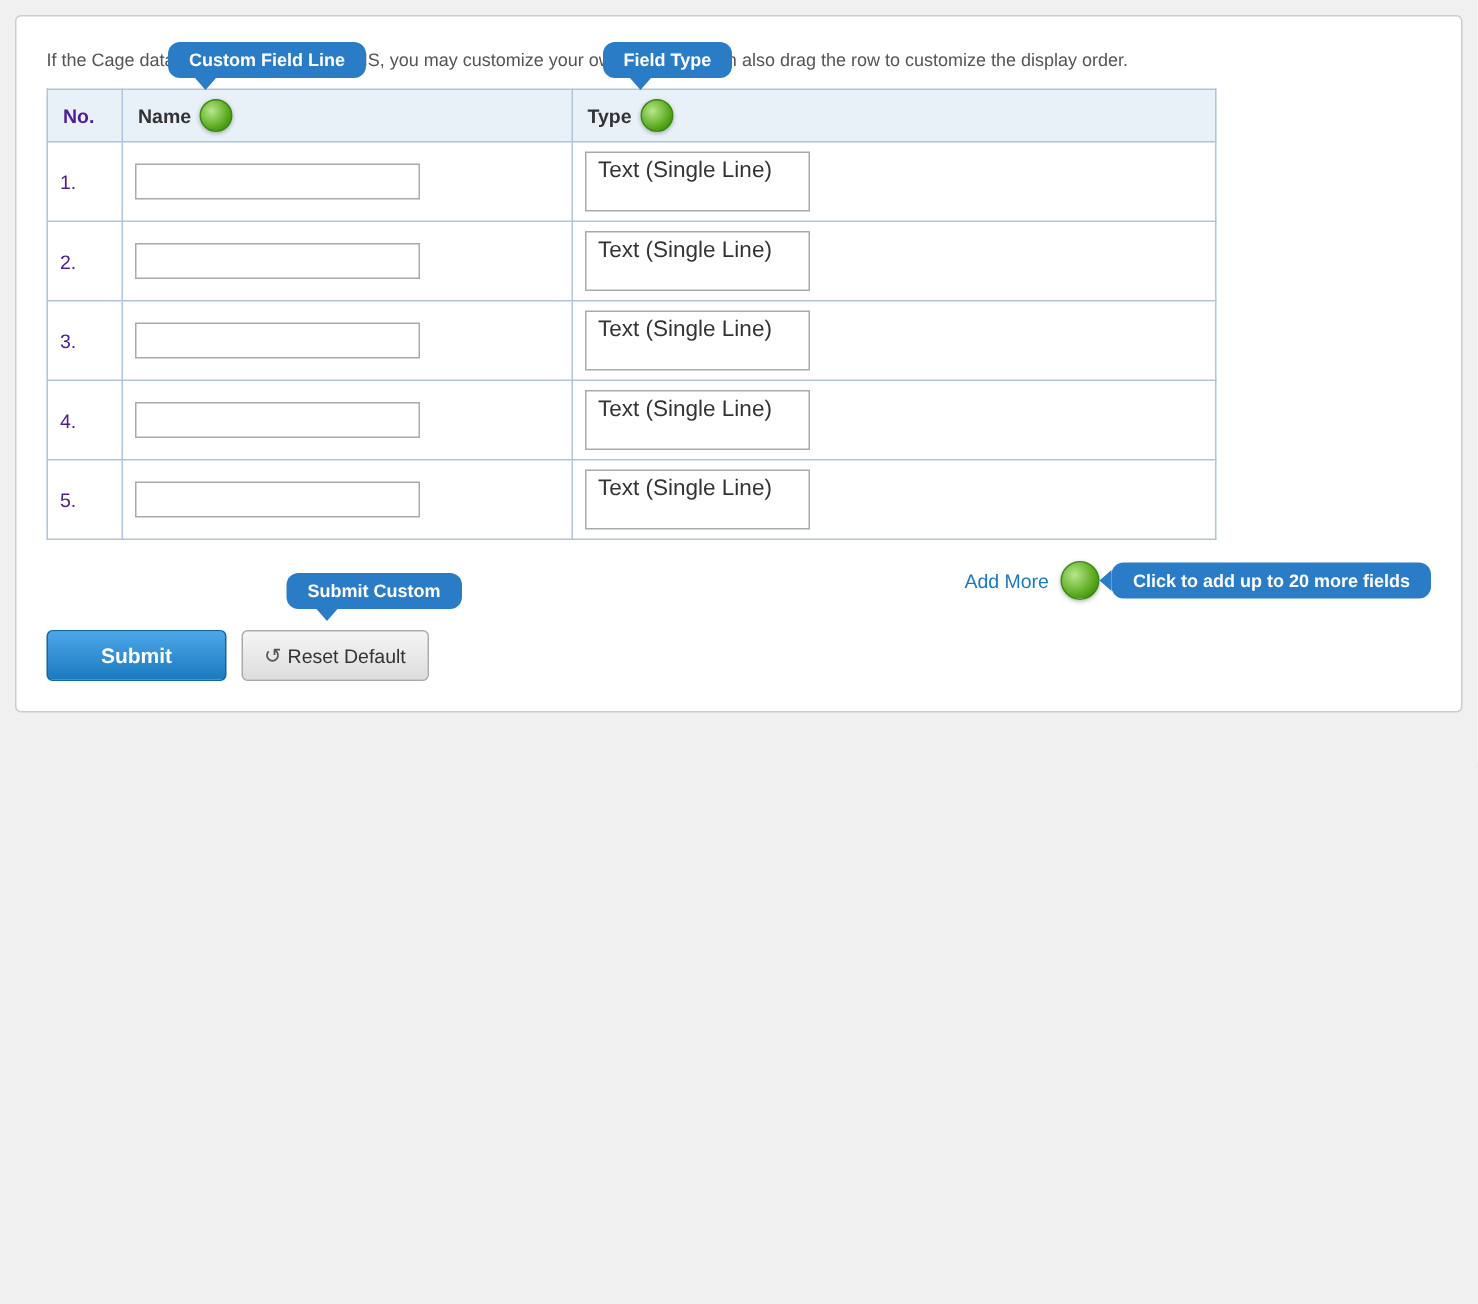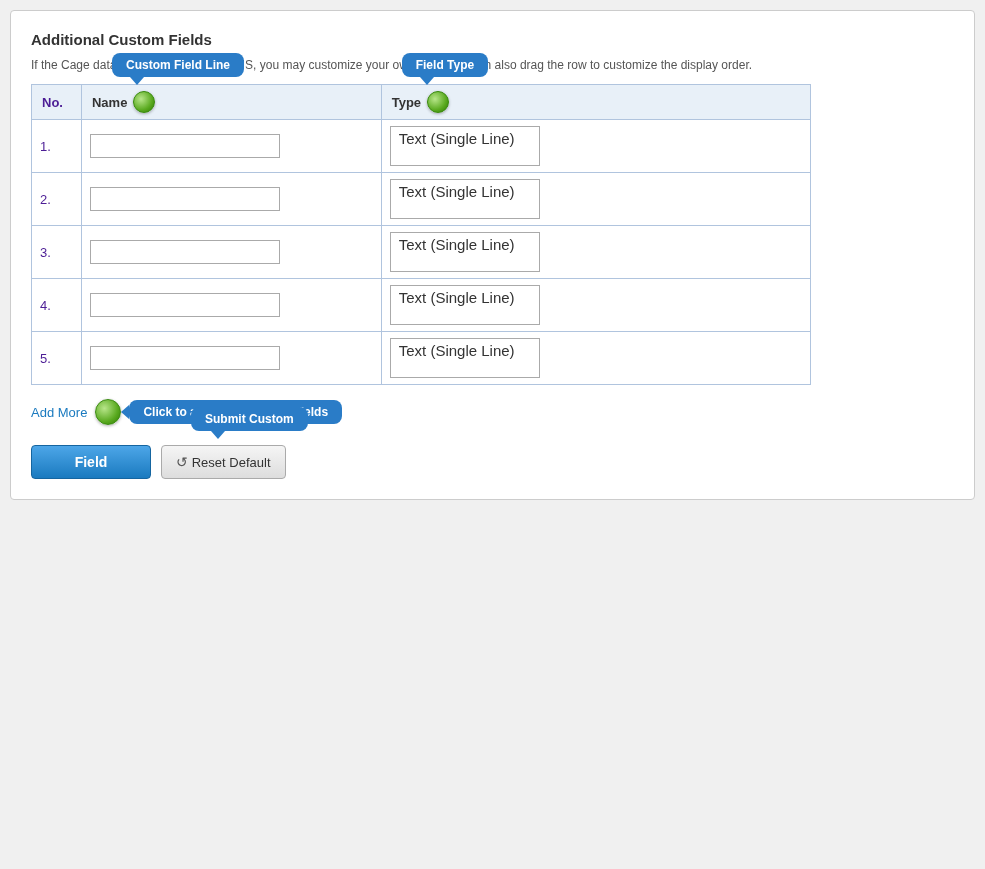--- a/index.html
+++ b/index.html
@@ -75,20 +75,21 @@
       min-width: 150px;
       height: 40px;
       line-height: 20px;
     }
     .add-more-row {
       margin-top: 14px;
       display: flex;
       align-items: center;
       gap: 8px;
       position: relative;
+      justify-content: flex-end;
     }
     .add-more-link {
       color: #1a7abf;
       text-decoration: none;
       font-size: 13px;
       cursor: pointer;
     }
     .tooltip-bubble {
       position: relative;
       display: inline-block;
@@ -202,21 +203,20 @@
       border-width: 8px 7px 0 7px;
       border-style: solid;
       border-color: #2a7cc7 transparent transparent transparent;
     }
   </style>
 </head>
 <body>
 
 <div class="page-wrapper">
 
-  <div class="section-title">Additional Custom Fields</div>
   <div class="description">If the Cage data is not available in mLIMS, you may customize your own here. You can also drag the row to customize the display order.</div>
 
   <table class="fields-table">
     <thead>
       <tr>
         <th class="col-no">
           <span>No.</span>
         </th>
         <th class="col-name">
           <div class="th-wrapper" style="position:relative;">
@@ -263,21 +263,21 @@
       </tbody>
   </table>
 
   <div class="add-more-row">
     <a class="add-more-link">Add More</a>
     <span class="green-dot" style="width:26px;height:26px;"></span>
     <div class="tooltip-bubble">Click to add up to 20 more fields</div>
   </div>
 
   <div class="buttons-row">
-    <button class="submit-btn">Field</button>
+    <button class="submit-btn">Submit</button>
     <button class="reset-btn">
       <span class="reset-icon">↺</span>
       <span>Reset Default</span>
     </button>
     <div class="submit-tooltip">Submit Custom</div>
   </div>
 
 </div>
 
 </body></html>

